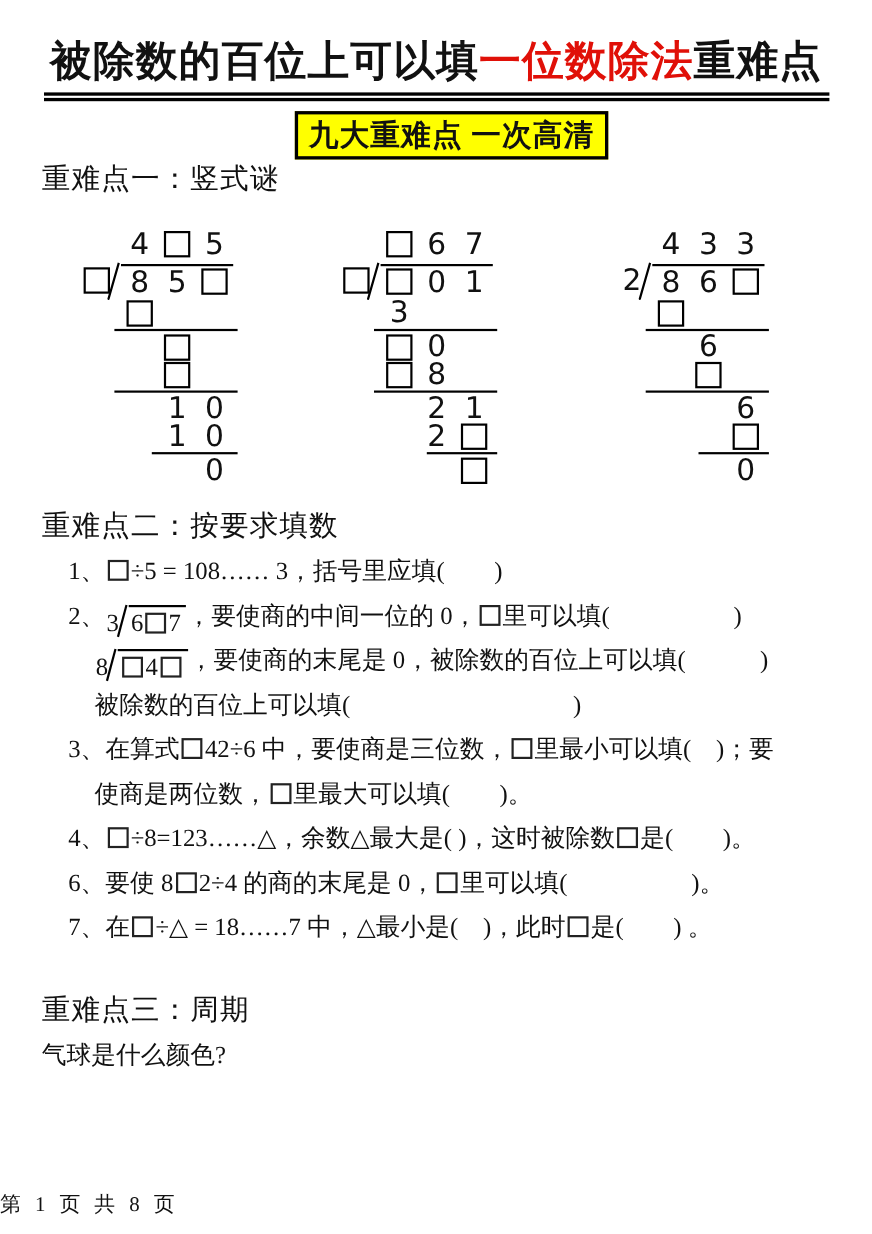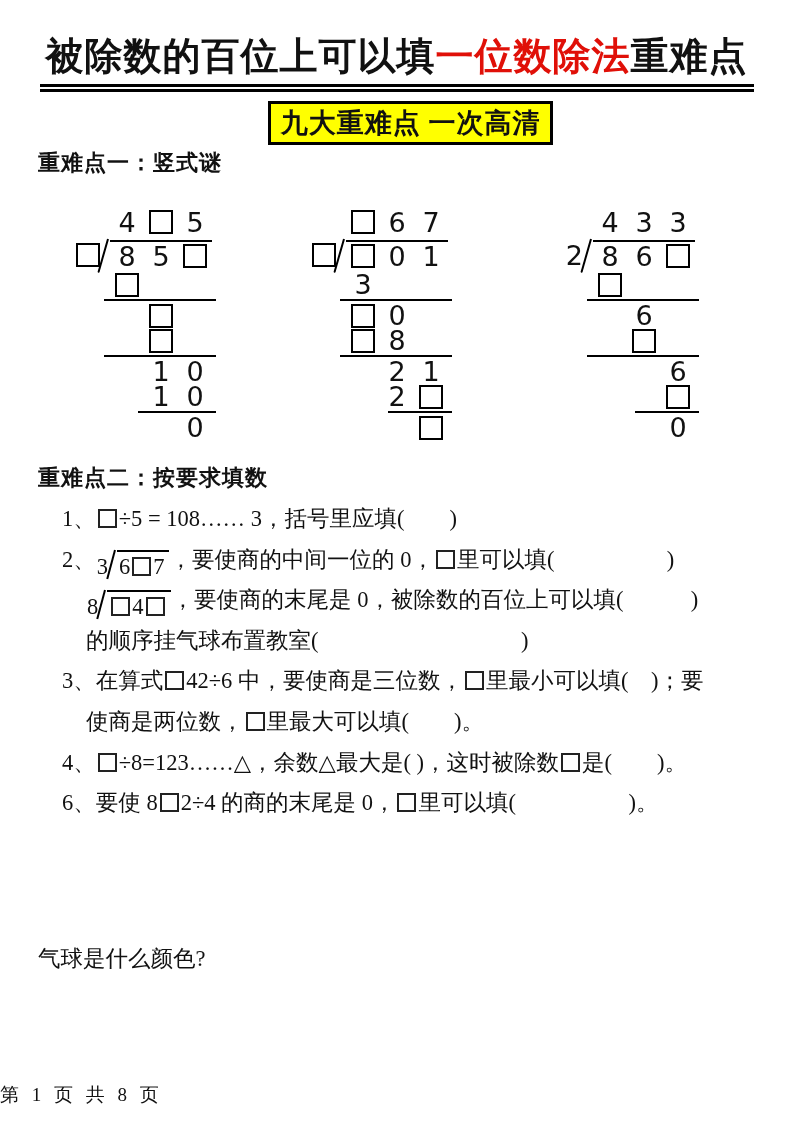--- a/index.html
+++ b/index.html
@@ -10,21 +10,21 @@
   .title{position:absolute;top:34px;left:0;right:0;text-align:center;
          font-size:38px;font-weight:bold;letter-spacing:1px;white-space:nowrap;}
   .title-inner{display:inline-block;border-bottom:8px double #000;padding:0 6px 4px 6px;line-height:1.2;}
 
   
   .banner-wrap{position:absolute;top:101px;left:0;right:0;text-align:center;}
   .banner-box{display:inline-block;background:#ffff00;border:3px solid #000;
               font-size:27px;font-weight:bold;padding:1px 10px;line-height:1.35;letter-spacing:1px;margin-left:28px;}
 
   
-  .sec-h{position:absolute;left:38px;font-size:22px;font-weight:bold;letter-spacing:1px;line-height:34px;}
+  .sec-h{position:absolute;left:38px;font-size:26px;font-weight:normal;letter-spacing:1px;line-height:34px;}
   #h1{top:146px;} #h2{top:461px;} #h3{top:901px;}
 
   
   #puzzles{position:absolute;top:200px;left:0;width:100%;height:258px;}
   .puzzle{position:absolute;top:0;width:170px;height:258px;
           font-family:"DejaVu Sans","Liberation Sans",sans-serif;}
   .prow{position:absolute;display:flex;}
   .pcell{width:34px;display:flex;align-items:center;justify-content:center;
          font-size:27px;line-height:1;}
   .pbox{display:inline-block;width:24px;height:24px;border:2px solid #000;box-sizing:border-box;background:#fff;}
@@ -265,25 +265,27 @@
       <div class="tline i1">2、<span class="ild">
           <span class="ild-d">3</span>
           <span class="ild-sl"></span>
           <span class="ild-r">6<span class="sqbox"></span>7</span>
         </span>，要使商的中间一位的 0，<span class="sqbox"></span>里可以填(　　　　　)</div>
       <div class="tline i2"><span class="ild">
           <span class="ild-d">8</span>
           <span class="ild-sl"></span>
           <span class="ild-r"><span class="sqbox"></span>4<span class="sqbox"></span></span>
         </span>，要使商的末尾是 0，被除数的百位上可以填(　　　)</div>
-      <div class="tline i2">的顺序挂气球布置教室(　　　　　　　　　)</div>
+      <div class="tline i2">被除数的百位上可以填(　　　　　　　　　)</div>
       <div class="tline i1">3、在算式<span class="sqbox"></span>42÷6 中，要使商是三位数，<span class="sqbox"></span>里最小可以填(　)；要</div>
       <div class="tline i2">使商是两位数，<span class="sqbox"></span>里最大可以填(　　)。</div>
       <div class="tline i1">4、<span class="sqbox"></span>÷8=123……<span class="tri">△</span>，余数<span class="tri">△</span>最大是( )，这时被除数<span class="sqbox"></span>是(　　)。</div>
       <div class="tline i1">6、要使 8<span class="sqbox"></span>2÷4 的商的末尾是 0，<span class="sqbox"></span>里可以填(　　　　　)。</div>
+      <div class="tline i1">7、在<span class="sqbox"></span>÷<span class="tri">△</span> = 18……7 中，<span class="tri">△</span>最小是(　)，此时<span class="sqbox"></span>是(　　) 。</div>
     </div>
 
+  <div class="sec-h" id="h3">重难点三：周期</div>
   <div id="sec3-lines" class="lines">
       <div class="tline i0">气球是什么颜色?</div>
     </div>
 
   <div class="footer">第 1 页 共 8 页</div>
 </div>
 
 </body></html>

